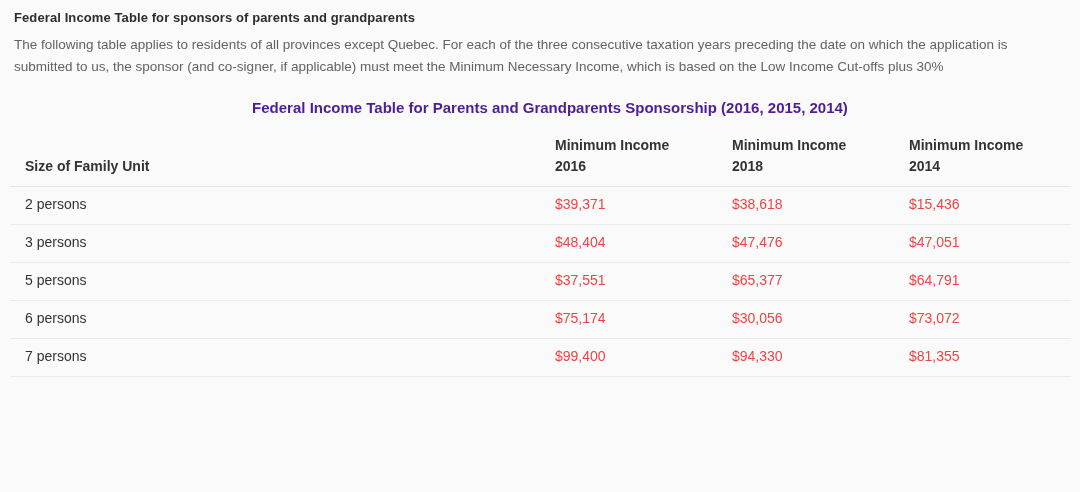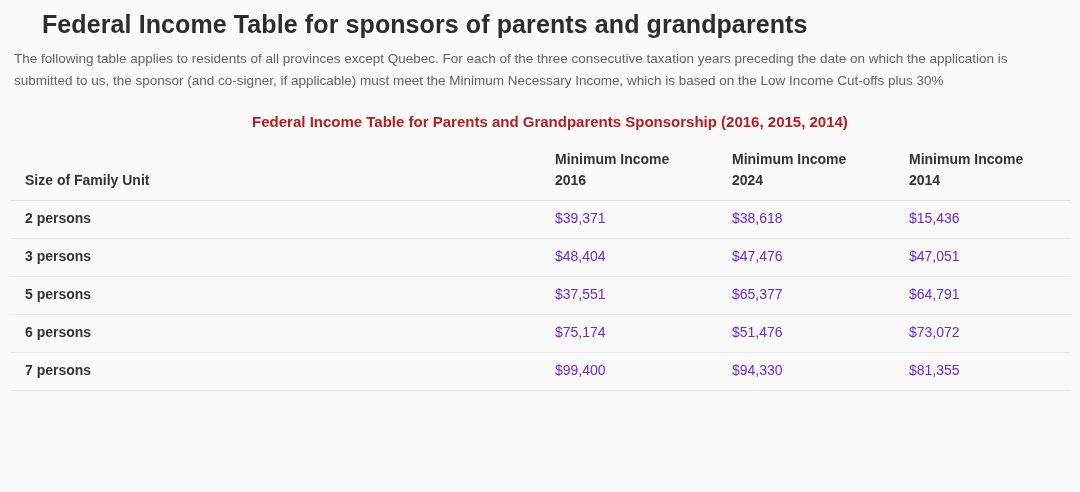--- a/index.html
+++ b/index.html
@@ -5,42 +5,41 @@
   * { box-sizing: border-box; margin: 0; padding: 0; }
   html, body {
     width: 1080px; height: 492px;
     background: #fafafa;
     font-family: "Liberation Sans", sans-serif;
     overflow: hidden;
   }
   .page { width: 1080px; height: 492px; padding: 8px 0 0 0; }
 
   .page-title {
-    font-size: 25px;
+    font-size: 13px;
     font-weight: 700;
     color: #2d2d2d;
     padding: 2px 14px 0 14px;
     letter-spacing: 0.1px;
-    margin-left: 28px;
   }
 
   .intro {
     margin-top: 9px;
     padding: 0 26px 0 14px;
     font-size: 13.5px;
     line-height: 22px;
     color: #5f6368;
   }
 
   .table-caption {
     margin-top: 21px;
     text-align: center;
     font-size: 15px;
     font-weight: 700;
-    color: #b91c1c;
+    color: #4c1d95;
     padding-left: 20px;
   }
 
   table.income-table {
     width: 1060px;
     margin: 13px 10px 0 10px;
     border-collapse: collapse;
     table-layout: fixed;
   }
   .income-table th {
@@ -49,29 +48,29 @@
     color: #333333;
     text-align: left;
     vertical-align: bottom;
     padding: 6px 8px 9px 15px;
     height: 52px;
     border-bottom: 1px solid #e4e5e7;
     line-height: 21px;
   }
   .income-table td {
     font-size: 14px;
-    color: #6d28d9;
+    color: #ef4444;
     text-align: left;
     vertical-align: middle;
     padding: 9px 8px 12px 15px;
     height: 38px;
     border-bottom: 1px solid #e9eaec;
   }
   .income-table td.family-cell {
-    font-weight: 700;
+    font-weight: 400;
     color: #333333;
   }
   .col-family { width: 530px; }
   .col-year   { width: 177px; }
 </style>
 </head>
 <body>
 
 <div class="page">
 
@@ -90,21 +89,21 @@
     </colgroup>
     <thead>
       <tr>
         <th>Size of Family Unit</th>
         <th>
           <div>Minimum Income</div>
           <div>2016</div>
         </th>
         <th>
           <div>Minimum Income</div>
-          <div>2024</div>
+          <div>2018</div>
         </th>
         <th>
           <div>Minimum Income</div>
           <div>2014</div>
         </th>
       </tr>
     </thead>
     <tbody>
       <tr>
         <td class="family-cell">2 persons</td>
@@ -120,21 +119,21 @@
       </tr>
       <tr>
         <td class="family-cell">5 persons</td>
         <td>$37,551</td>
         <td>$65,377</td>
         <td>$64,791</td>
       </tr>
       <tr>
         <td class="family-cell">6 persons</td>
         <td>$75,174</td>
-        <td>$51,476</td>
+        <td>$30,056</td>
         <td>$73,072</td>
       </tr>
       <tr>
         <td class="family-cell">7 persons</td>
         <td>$99,400</td>
         <td>$94,330</td>
         <td>$81,355</td>
       </tr>
     </tbody>
   </table>

